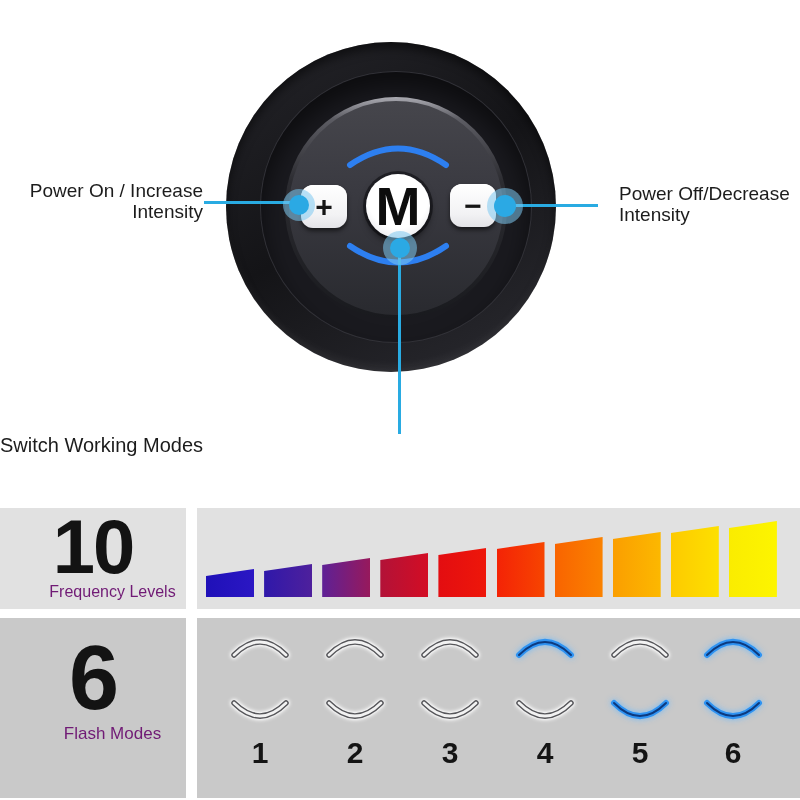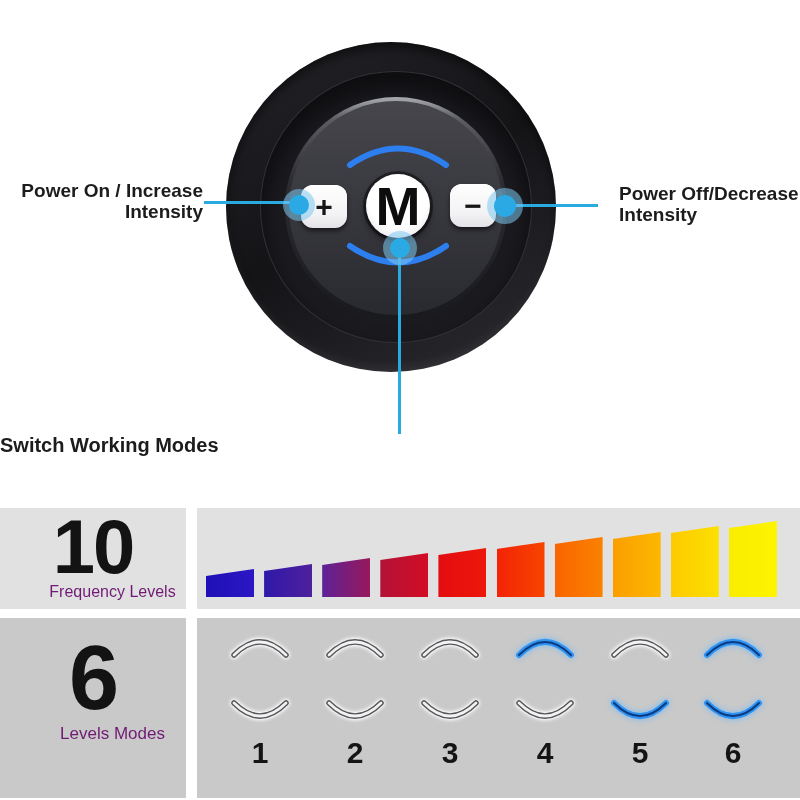--- a/index.html
+++ b/index.html
@@ -27,21 +27,21 @@
   .btn-mode{left:366px;top:174px;width:64px;height:64px;border-radius:50%;z-index:3;
     background:radial-gradient(circle at 50% 38%,#ffffff 58%,#ececef 82%,#c9c9cf 100%);
     box-shadow:0 0 0 3px rgba(10,10,12,0.55), 0 4px 7px rgba(0,0,0,0.6);
     display:flex;align-items:center;justify-content:center;
     font-size:54px;font-weight:700;color:#0d0d0d;cursor:pointer;border:none;padding:0;line-height:1;}
 
   .halo{border-radius:50%;background:rgba(126,201,241,0.55);z-index:4;}
   .dot{border-radius:50%;background:#2ba9e4;z-index:5;}
   .cline{background:#29abe2;z-index:2;}
 
-  .callout{z-index:6;color:#1c1c1c;font-weight:700;font-size:19px;line-height:21px;}
+  .callout{z-index:6;color:#1c1c1c;font-weight:400;font-size:19px;line-height:21px;}
   .callout.left{right:597px;top:180px;text-align:right;white-space:nowrap;}
   .callout.right{left:619px;top:183px;text-align:left;white-space:nowrap;}
   .callout.bottom{left:0;width:800px;top:435px;text-align:left;font-size:20px;}
 
   
   .box{background:#e1e1e1;}
   .box.dark{background:#c9c9c9;}
   .freq-left{left:0;top:508px;width:186px;height:101px;display:flex;flex-direction:column;
     align-items:center;justify-content:center;}
   .freq-right{left:197px;top:508px;width:603px;height:101px;}
@@ -125,21 +125,21 @@
       <div class="bar" style="left: 241.4px; height: 49px; background: linear-gradient(90deg, rgb(227, 13, 17), rgb(238, 23, 10));"></div>
       <div class="bar" style="left: 299.5px; height: 55px; background: linear-gradient(90deg, rgb(244, 35, 6), rgb(247, 69, 0));"></div>
       <div class="bar" style="left: 357.6px; height: 60px; background: linear-gradient(90deg, rgb(249, 100, 0), rgb(250, 130, 0));"></div>
       <div class="bar" style="left: 415.7px; height: 65px; background: linear-gradient(90deg, rgb(251, 158, 0), rgb(252, 184, 0));"></div>
       <div class="bar" style="left: 473.8px; height: 71px; background: linear-gradient(90deg, rgb(253, 202, 0), rgb(253, 224, 0));"></div>
       <div class="bar" style="left: 531.9px; height: 76px; background: linear-gradient(90deg, rgb(250, 236, 0), rgb(253, 245, 0));"></div>
     </div>
 
   <div class="abs box dark flash-left">
     <div class="big-num">6</div>
-    <div class="sec-label">Levels Modes</div>
+    <div class="sec-label">Flash Modes</div>
   </div>
   <div class="abs box dark flash-right" id="modes">
       <div class="mode" style="left: 31px;">
         <svg class="arc-top off" viewBox="0 0 64 22">
           <path d="M6,19 Q32,-7 58,19" fill="none" stroke="#56565a" stroke-width="5.5" stroke-linecap="round"></path>
           <path d="M6,19 Q32,-7 58,19" fill="none" stroke="#f2f2f2" stroke-width="2.6" stroke-linecap="round"></path>
         </svg>
         <svg class="arc-bottom off" viewBox="0 0 64 22">
           <path d="M6,3 Q32,29 58,3" fill="none" stroke="#56565a" stroke-width="5.5" stroke-linecap="round"></path>
           <path d="M6,3 Q32,29 58,3" fill="none" stroke="#f2f2f2" stroke-width="2.6" stroke-linecap="round"></path>

